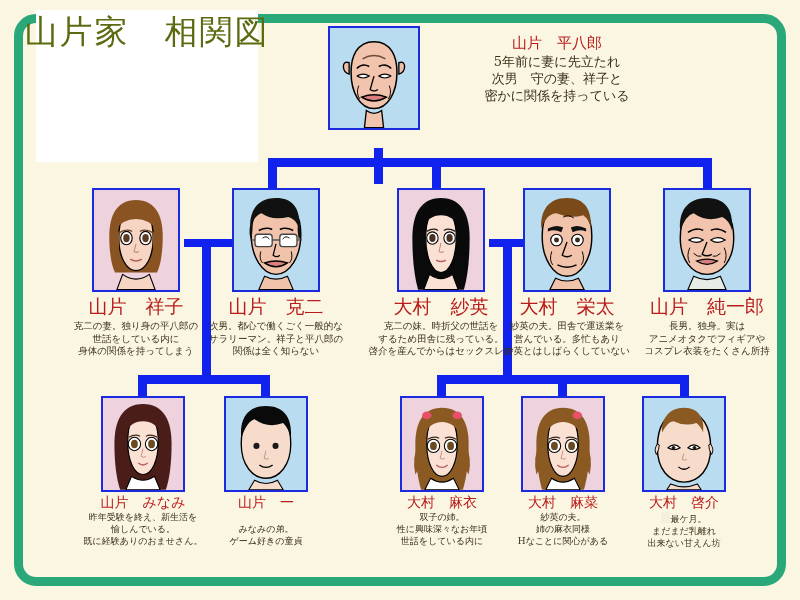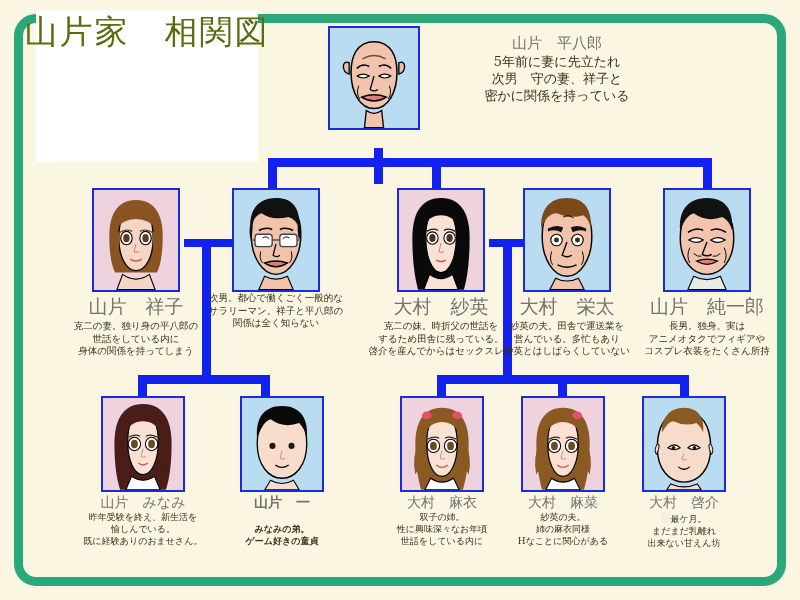--- a/index.html
+++ b/index.html
@@ -38,21 +38,21 @@
 
   
   .person{position:absolute;z-index:20;text-align:center;}
   .frame-box{
     border:2px solid #1a2ae0;box-sizing:border-box;margin:0 auto;
     position:relative;overflow:hidden;
   }
   .bg-blue{background:#b9dcf0;}
   .bg-pink{background:#eed2de;}
   .name{
-    color:#737373;white-space:nowrap;margin-top:2px;
+    color:#b91c1c;white-space:nowrap;margin-top:2px;
     font-family:"DejaVu Serif","Liberation Serif",serif;
   }
   .desc{
     color:#3a3118;line-height:1.32;white-space:nowrap;
     font-family:"DejaVu Serif","Liberation Serif",serif;
   }
   .desc div{white-space:nowrap;}
   .redact{display:inline-block;width:9px;height:11px;background:#f3efdd;vertical-align:-1px;}
 
   
@@ -173,20 +173,21 @@
         <path d="M66 52 h5" stroke="#444" stroke-width="1.2" fill="none"></path>
         <path d="M30 50 q4 -3 7 1" stroke="#000" stroke-width="1" fill="none"></path>
         <path d="M58 50 q-4 -3 -7 1" stroke="#000" stroke-width="1" fill="none"></path>
         <path d="M44 56 l-3 12 q4 3 7 0" fill="none" stroke="#000" stroke-width="1.3"></path>
         <path d="M32 76 q12 8 24 0 q-12 -4 -24 0 Z" fill="#d9807f" stroke="#000" stroke-width="1.4"></path>
         <path d="M28 64 q-2 8 2 12" fill="none" stroke="#000" stroke-width="1"></path>
         <path d="M60 64 q2 8 -2 12" fill="none" stroke="#000" stroke-width="1"></path>
         <path d="M32 90 q12 6 24 0 l6 14 h-36 z" fill="#f0c3aa" stroke="#000" stroke-width="1.2"></path>
       </svg>
     </div>
+    <div class="name">山片　克二</div>
     <div class="desc">
       <div>次男。都心で働くごく一般的な</div>
       <div>サラリーマン。祥子と平八郎の</div>
       <div>関係は全く知らない</div>
     </div>
   </div>
 
   <div class="person mid" style="left:397px;top:188px;width:184px;margin-left:-48px;">
     <div class="frame-box bg-pink">
       <svg class="face" viewBox="0 0 88 104">
@@ -285,21 +286,21 @@
       </svg>
     </div>
     <div class="name">山片　みなみ</div>
     <div class="desc">
       <div>昨年受験を終え、新生活を</div>
       <div>愉しんでいる。</div>
       <div>既に経験ありのおませさん。</div>
     </div>
   </div>
 
-  <div class="person sml" style="left:240px;top:396px;width:146px;margin-left:-31px;font-weight:bold;">
+  <div class="person sml" style="left:224px;top:396px;width:146px;margin-left:-31px;">
     <div class="frame-box bg-blue">
       <svg class="face" viewBox="0 0 84 96">
         <path d="M42 12 C24 12 16 28 16 48 C16 70 28 84 42 84 C56 84 68 70 68 48 C68 28 60 12 42 12 Z" fill="#f8dccb" stroke="#000" stroke-width="1.4"></path>
         <path d="M42 8 C22 8 14 22 16 42 q6 -18 14 -20 q14 10 30 4 q6 6 8 16 C70 22 62 8 42 8 Z" fill="#0a0a0a"></path>
         <circle cx="32" cy="50" r="3.2" fill="#1a1a1a"></circle>
         <circle cx="52" cy="50" r="3.2" fill="#1a1a1a"></circle>
         <path d="M42 55 l-2 8 q3 2 5 0" fill="none" stroke="#c09080" stroke-width="1"></path>
         <path d="M35 70 q7 5 14 0" fill="none" stroke="#000" stroke-width="1.4"></path>
         <path d="M30 86 q12 7 24 0 l6 10 h-36 z" fill="#f8dccb" stroke="#000" stroke-width="1.1"></path>
       </svg>

